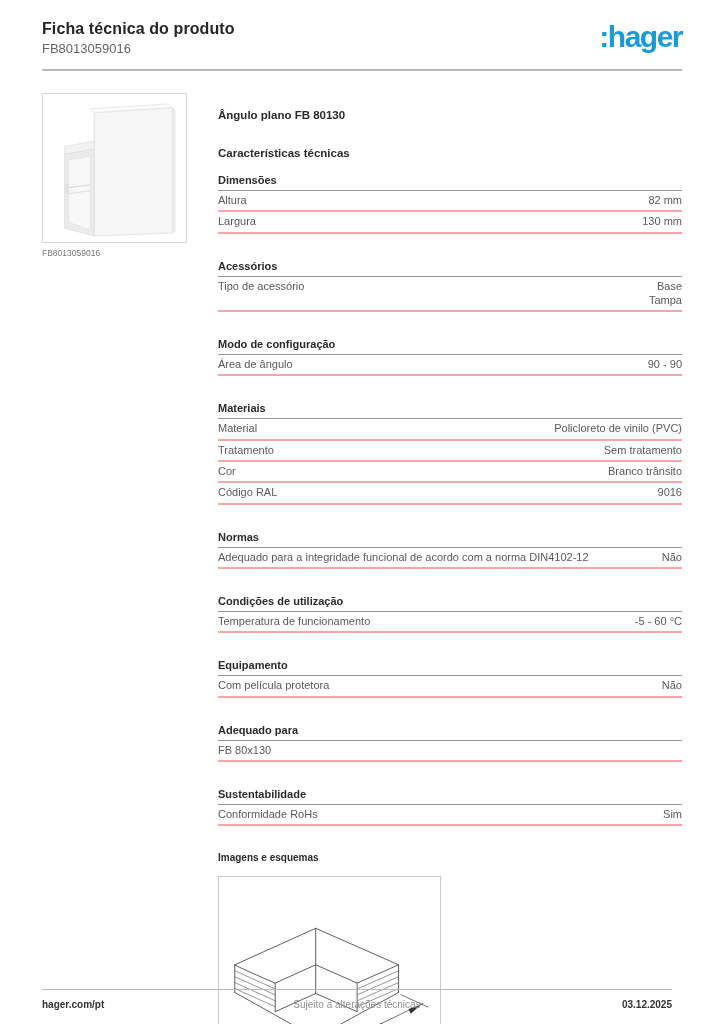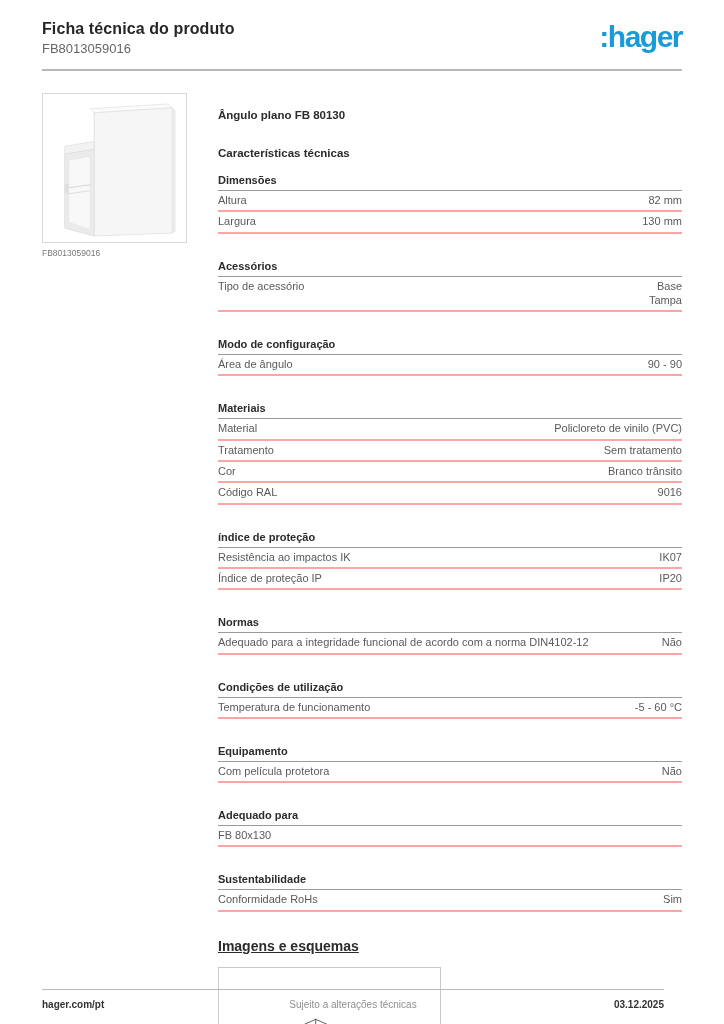--- a/index.html
+++ b/index.html
@@ -27,26 +27,26 @@
 
   
   .spec-section { margin-bottom:26px; }
   .spec-section.extra-gap { margin-top:24px; }
   .spec-title { font-size:11px; font-weight:bold; color:#2b2b2b; padding-bottom:4px; border-bottom:1px solid #9a9a9a; }
   .spec-row { display:flex; justify-content:space-between; align-items:flex-start; font-size:11px; color:#5a5a5a; padding:2px 0 3px 0; border-bottom:2px solid #fca5a5; line-height:1.3; }
   .spec-label { padding-right:12px; }
   .spec-value { text-align:right; white-space:nowrap; }
 
   
-  .images-title { font-size:14px; font-weight:bold; color:#2b2b2b; margin-top:20px;text-decoration:underline; }
+  .images-title { font-size:10px; font-weight:bold; color:#2b2b2b; margin-top:20px; }
   .diagram-box { width:223px; height:223px; border:1px solid #c9c9c9; margin-top:13px; background:#fff; }
   .diagram-box svg { display:block; width:100%; height:100%; }
 
   
-  .footer { position:absolute; left:42px; right:60px; bottom:14px; }
+  .footer { position:absolute; left:42px; right:52px; bottom:14px; }
   .footer-rule { border:none; border-top:1px solid #b9b9b9; margin-bottom:9px; }
   .footer-row { display:flex; align-items:baseline; font-size:10px; }
   .footer-left { flex:1; text-align:left; font-weight:bold; color:#333; }
   .footer-center { flex:1.4; text-align:center; color:#8f8f8f; }
   .footer-right { flex:1; text-align:right; font-weight:bold; color:#333; }
 
   .line { stroke:#4d4d4d; stroke-width:0.9; fill:none; stroke-linejoin:round; stroke-linecap:round; }
   .fin { stroke:#6a6a6a; stroke-width:0.7; fill:none; }
   .dim { stroke:#4d4d4d; stroke-width:0.8; fill:none; }
   .arrow { fill:#333; stroke:none; }
@@ -146,35 +146,20 @@
               </span>
             </div>
             <div class="spec-row">
               <span class="spec-label">Código RAL</span>
               <span class="spec-value">
                 <div>9016</div>
               </span>
             </div>
           </section>
           <section class="spec-section">
-            <div class="spec-title">índice de proteção</div>
-            <div class="spec-row">
-              <span class="spec-label">Resistência ao impactos IK</span>
-              <span class="spec-value">
-                <div>IK07</div>
-              </span>
-            </div>
-            <div class="spec-row">
-              <span class="spec-label">Índice de proteção IP</span>
-              <span class="spec-value">
-                <div>IP20</div>
-              </span>
-            </div>
-          </section>
-          <section class="spec-section">
             <div class="spec-title">Normas</div>
             <div class="spec-row">
               <span class="spec-label">Adequado para a integridade funcional de acordo com a norma DIN4102-12</span>
               <span class="spec-value">
                 <div>Não</div>
               </span>
             </div>
           </section>
           <section class="spec-section">
             <div class="spec-title">Condições de utilização</div>

